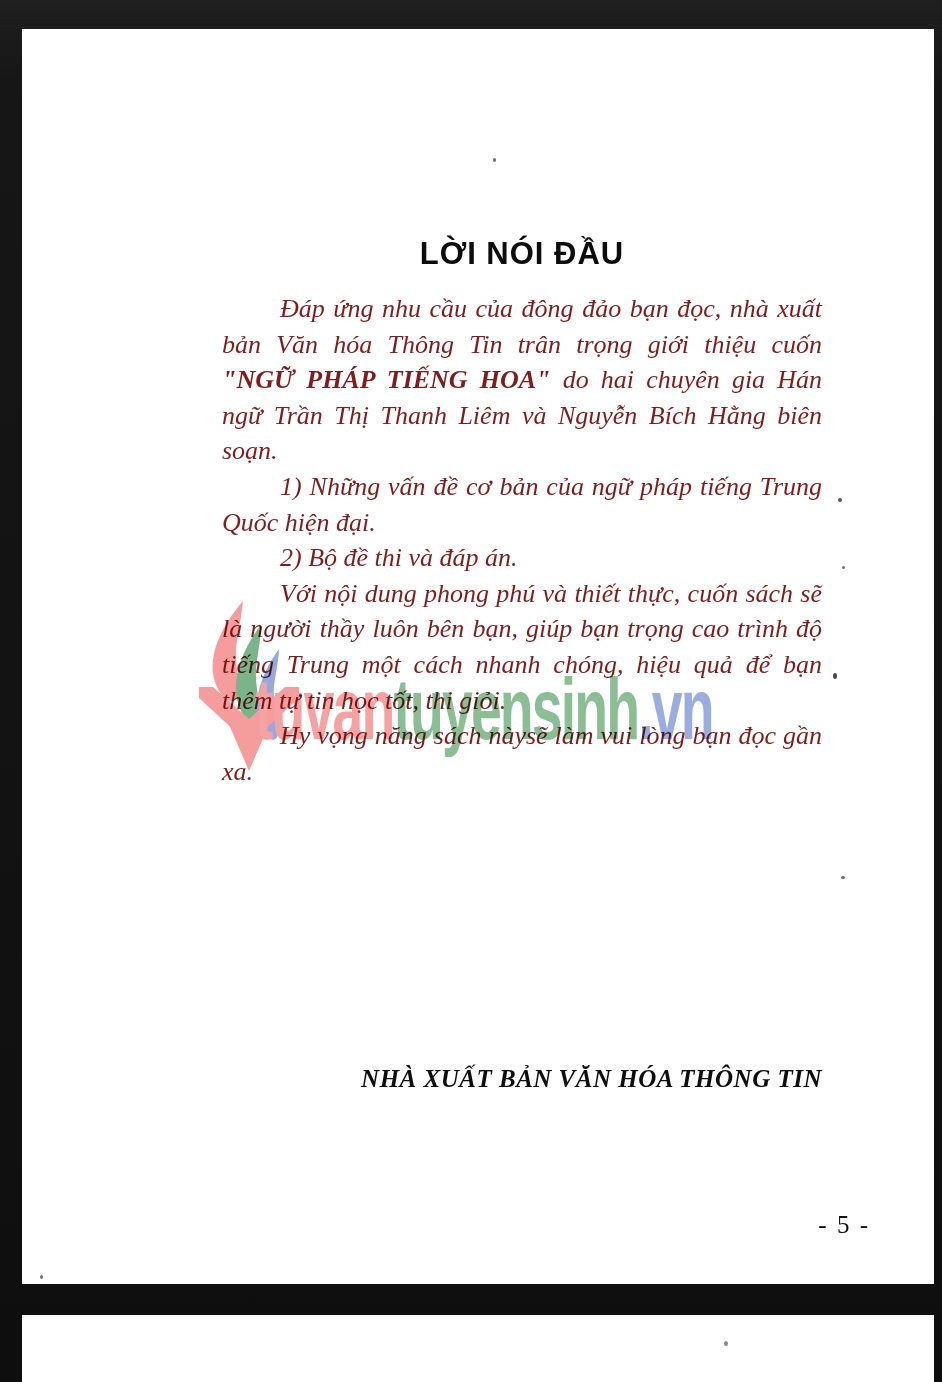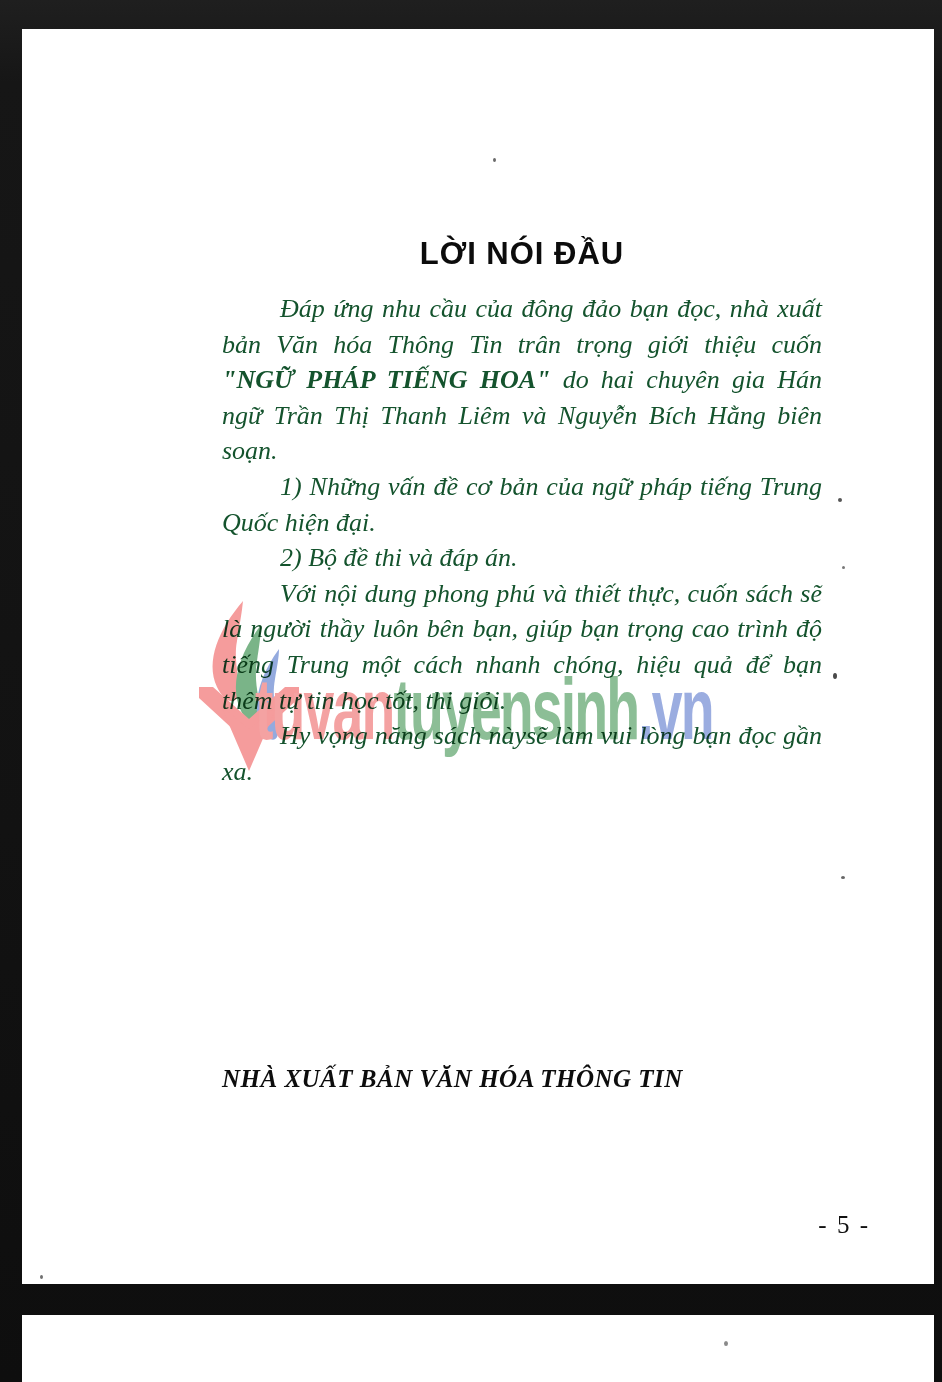--- a/index.html
+++ b/index.html
@@ -18,27 +18,27 @@
   }
   .title{
     position:absolute;top:186px;left:200px;width:600px;
     text-align:center;
     font-family:"Liberation Sans",sans-serif;
     font-weight:bold;font-size:31px;letter-spacing:1px;color:#0c0c0c;
   }
   .body-text{
     position:absolute;top:262px;left:200px;width:600px;
     font-style:italic;font-size:26px;line-height:35.6px;
-    text-align:justify;color:#14532d;
+    text-align:justify;color:#7f1d1d;
   }
   .body-text p{margin:0;text-indent:58px;}
   .body-text .book-name{font-weight:bold;}
   .signature{
     position:absolute;top:1036px;left:200px;width:600px;
-    text-align:left;font-style:italic;font-weight:bold;
+    text-align:right;font-style:italic;font-weight:bold;
     font-size:25px;letter-spacing:0.5px;color:#0d0d0d;
   }
   .pagenum{
     position:absolute;top:1182px;right:64px;
     font-size:25px;letter-spacing:2px;color:#111;
   }
   
   .watermark{position:absolute;left:0;top:0;width:100%;height:100%;
     pointer-events:none;mix-blend-mode:multiply;opacity:.92;}
   .wm-logo{position:absolute;left:171px;top:570px;}

